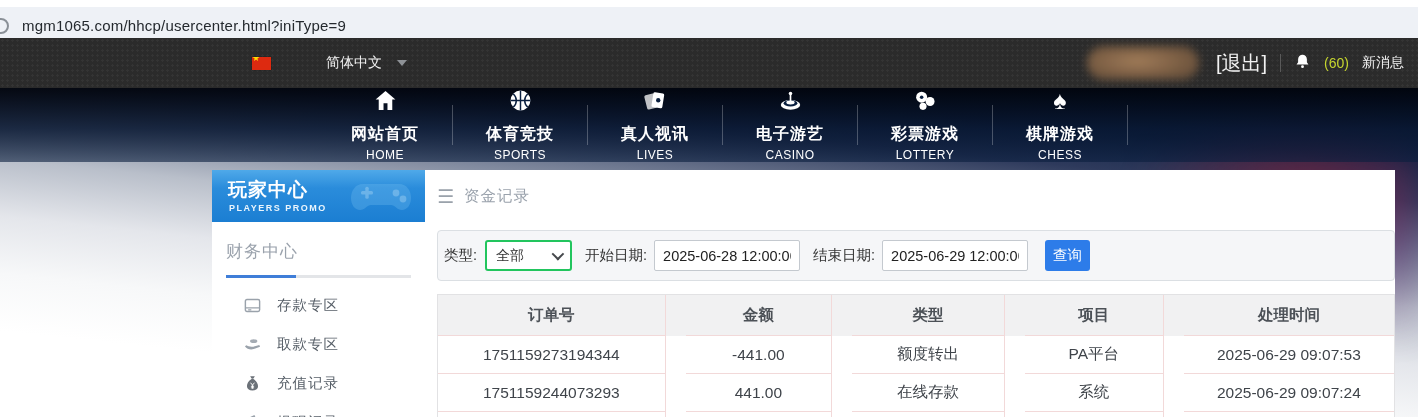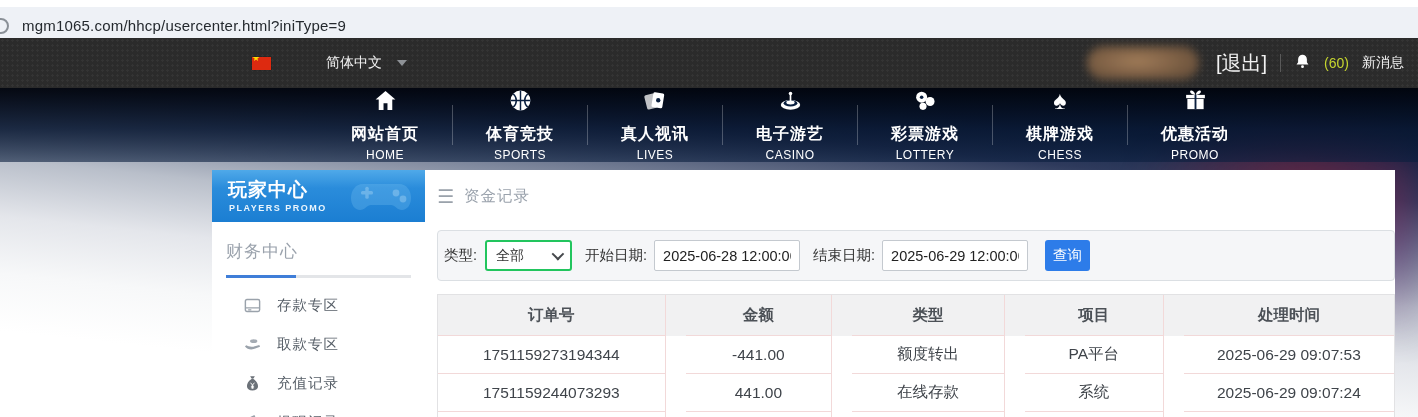--- a/index.html
+++ b/index.html
@@ -225,34 +225,20 @@
 
       <div class="nav-item">
         <span class="nav-icon spade">♠</span>
         <span class="nav-text">
             <span class="nav-zh">棋牌游戏</span>
             <span class="nav-en">CHESS</span>
           </span>
       </div>
       <div class="nav-sep"></div>
 
-      <div class="nav-item">
-        <span class="nav-icon">
-          <svg viewBox="0 0 24 24" fill="currentColor">
-              <rect x="4.2" y="10.5" width="15.6" height="9.8"></rect>
-              <rect x="3" y="6.6" width="18" height="3.2"></rect>
-              <rect x="11.1" y="6.6" width="1.8" height="13.7" fill="#0a1f3f"></rect>
-              <path d="M11.6 6.4C8.8 6.4 6.8 5 6.8 3.6 6.8 2.2 8.8 2.2 9.8 3.1c1 .8 1.8 2.2 1.8 3.3zm.8 0c2.8 0 4.8-1.4 4.8-2.8 0-1.4-2-1.4-3-.5-1 .8-1.8 2.2-1.8 3.3z"></path>
-            </svg>
-        </span>
-        <span class="nav-text">
-            <span class="nav-zh">优惠活动</span>
-            <span class="nav-en">PROMO</span>
-          </span>
-      </div>
 
     </div>
   </div>
 
   <div class="panel">
 
     <div class="sidebar">
       <div class="sidebar-head">
         <span class="t-zh">玩家中心</span>
         <span class="t-en">PLAYERS PROMO</span>

